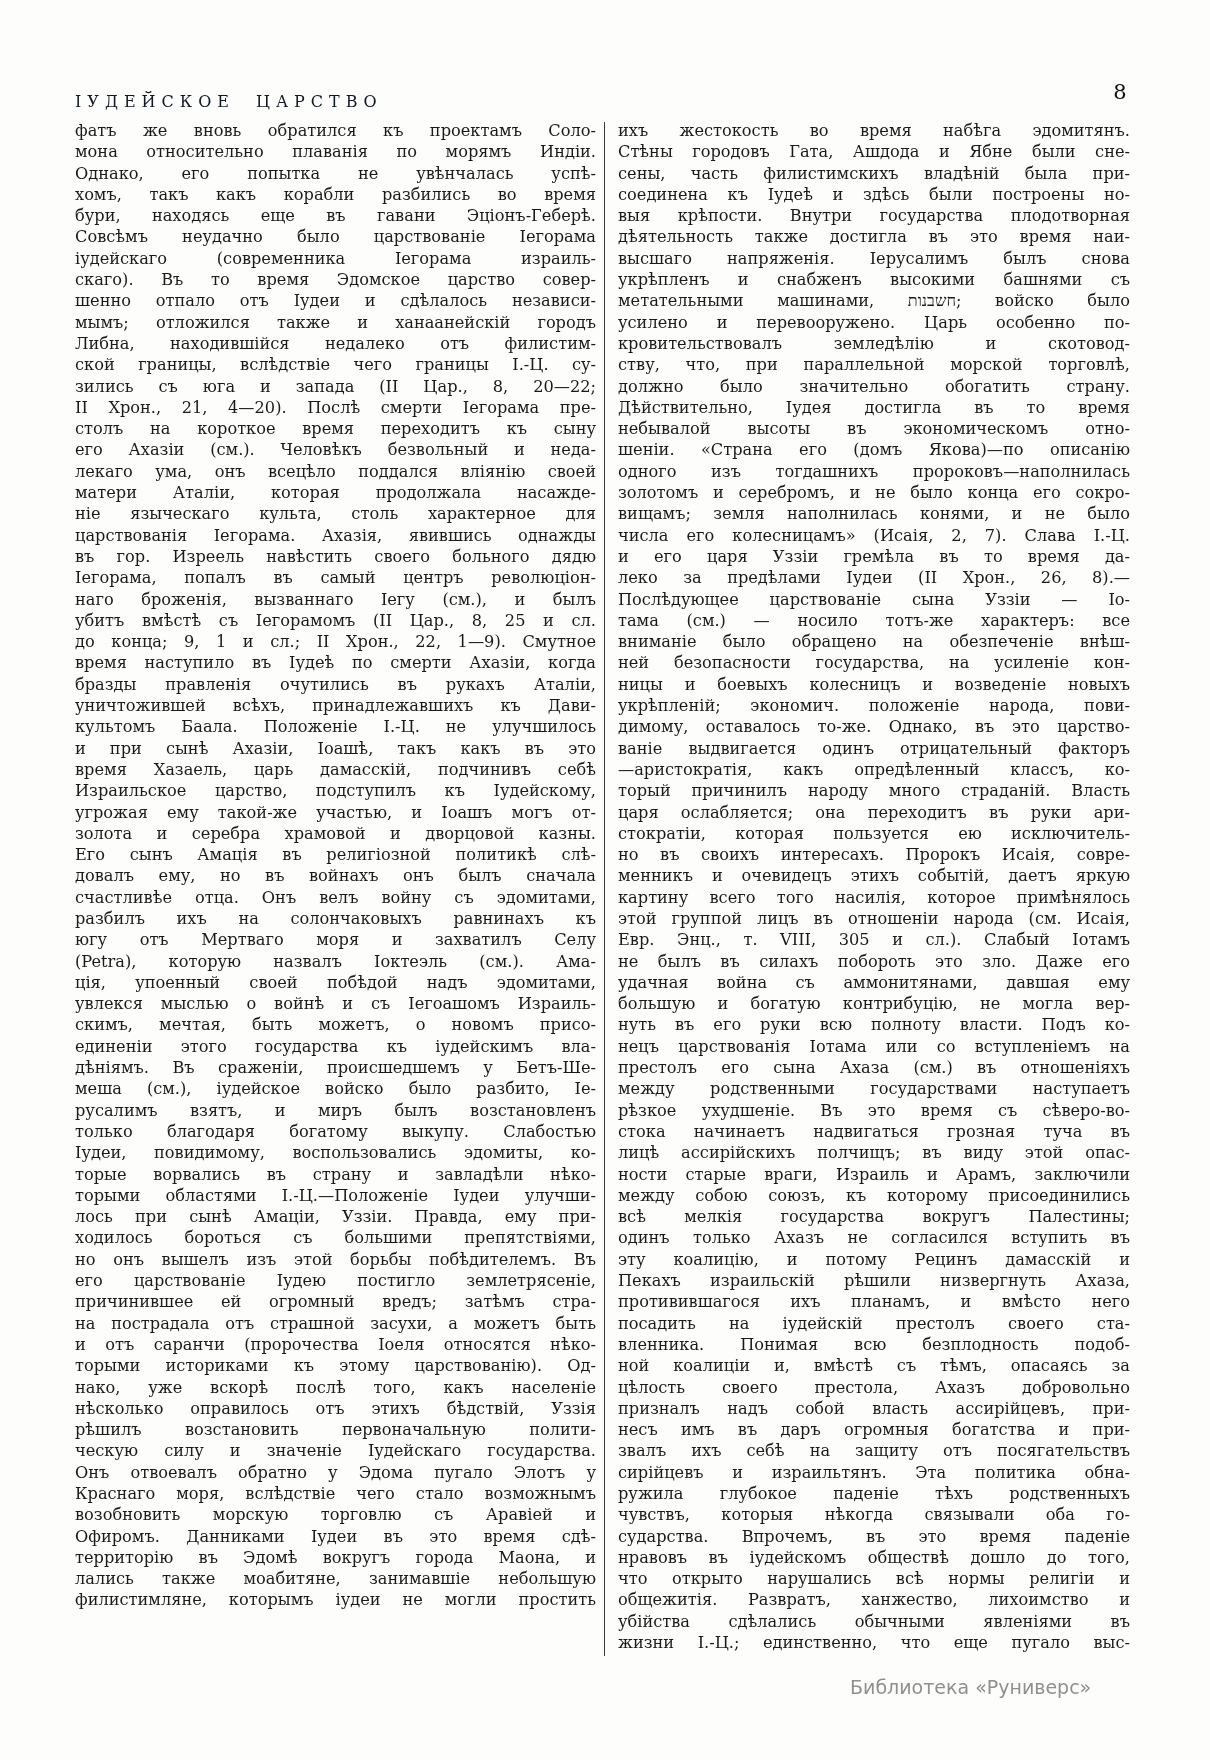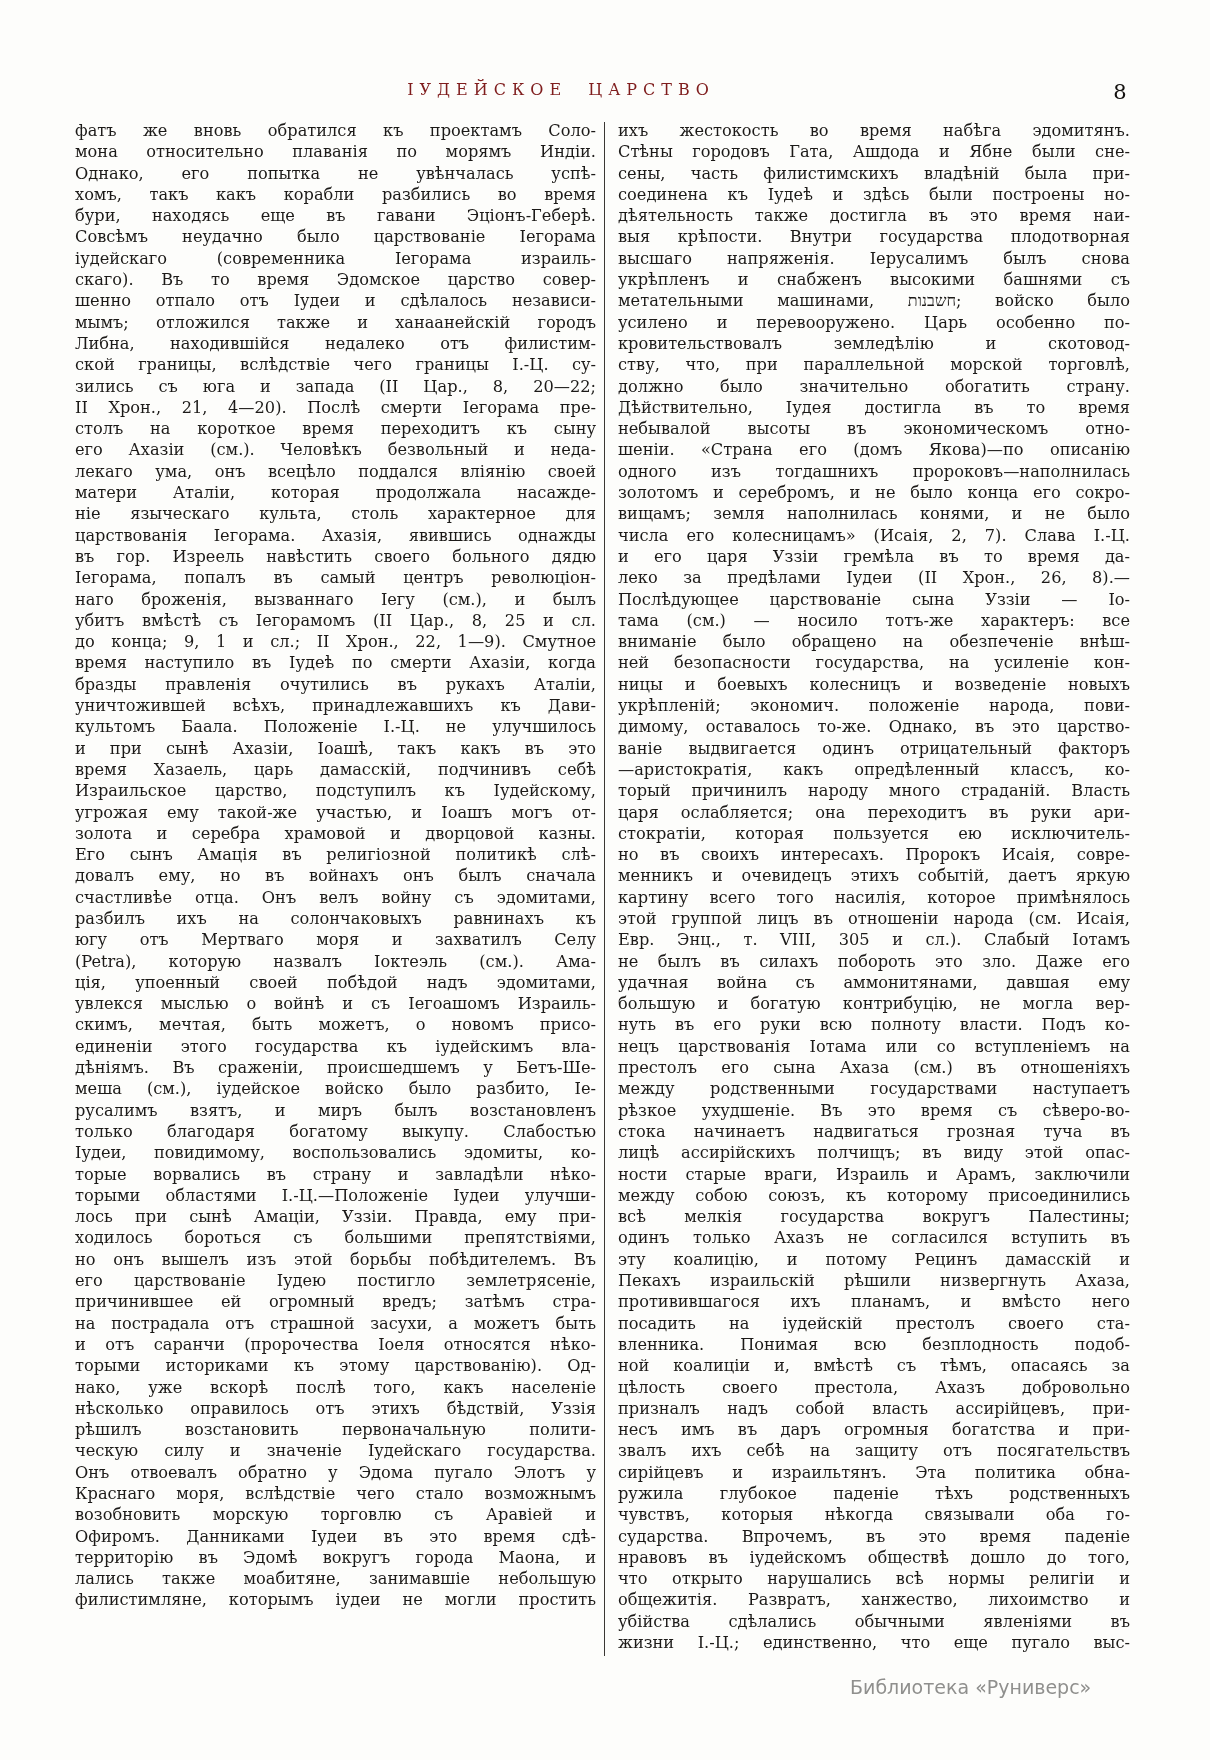--- a/index.html
+++ b/index.html
@@ -13,27 +13,26 @@
     height: 1760px;
     margin: 0 auto;
     background: #fdfdfb;
     color: #1c1a18;
     font-family: "DejaVu Serif", "Liberation Serif", serif;
     overflow: hidden;
   }
   .running-title {
     position: absolute;
     left: 75px;
-    top: 80px;
+    top: 92px;
     width: 972px;
-    text-align: center;
     font-size: 16px;
     letter-spacing: 6px;
     word-spacing: 10px;
-    color: #7f1d1d;
+    color: #0f172a;
   }
   .page-number {
     position: absolute;
     left: 1100px;
     top: 80px;
     width: 40px;
     text-align: center;
     font-size: 21px;
     color: #141210;
   }
@@ -155,22 +154,22 @@
       <div class="tline">филистимляне, которымъ іудеи не могли простить</div>
     </div>
 
   <div class="column-divider"></div>
 
   <div class="column column-right">
       <div class="tline">ихъ жестокость во время набѣга эдомитянъ.</div>
       <div class="tline">Стѣны городовъ Гата, Ашдода и Ябне были сне-</div>
       <div class="tline">сены, часть филистимскихъ владѣній была при-</div>
       <div class="tline">соединена къ Іудеѣ и здѣсь были построены но-</div>
+      <div class="tline">выя крѣпости. Внутри государства плодотворная</div>
       <div class="tline">дѣятельность также достигла въ это время наи-</div>
-      <div class="tline">выя крѣпости. Внутри государства плодотворная</div>
       <div class="tline">высшаго напряженія. Іерусалимъ былъ снова</div>
       <div class="tline">укрѣпленъ и снабженъ высокими башнями съ</div>
       <div class="tline">метательными машинами, חשבנות; войско было</div>
       <div class="tline">усилено и перевооружено. Царь особенно по-</div>
       <div class="tline">кровительствовалъ земледѣлію и скотовод-</div>
       <div class="tline">ству, что, при параллельной морской торговлѣ,</div>
       <div class="tline">должно было значительно обогатить страну.</div>
       <div class="tline">Дѣйствительно, Іудея достигла въ то время</div>
       <div class="tline">небывалой высоты въ экономическомъ отно-</div>
       <div class="tline">шеніи. «Страна его (домъ Якова)—по описанію</div>

